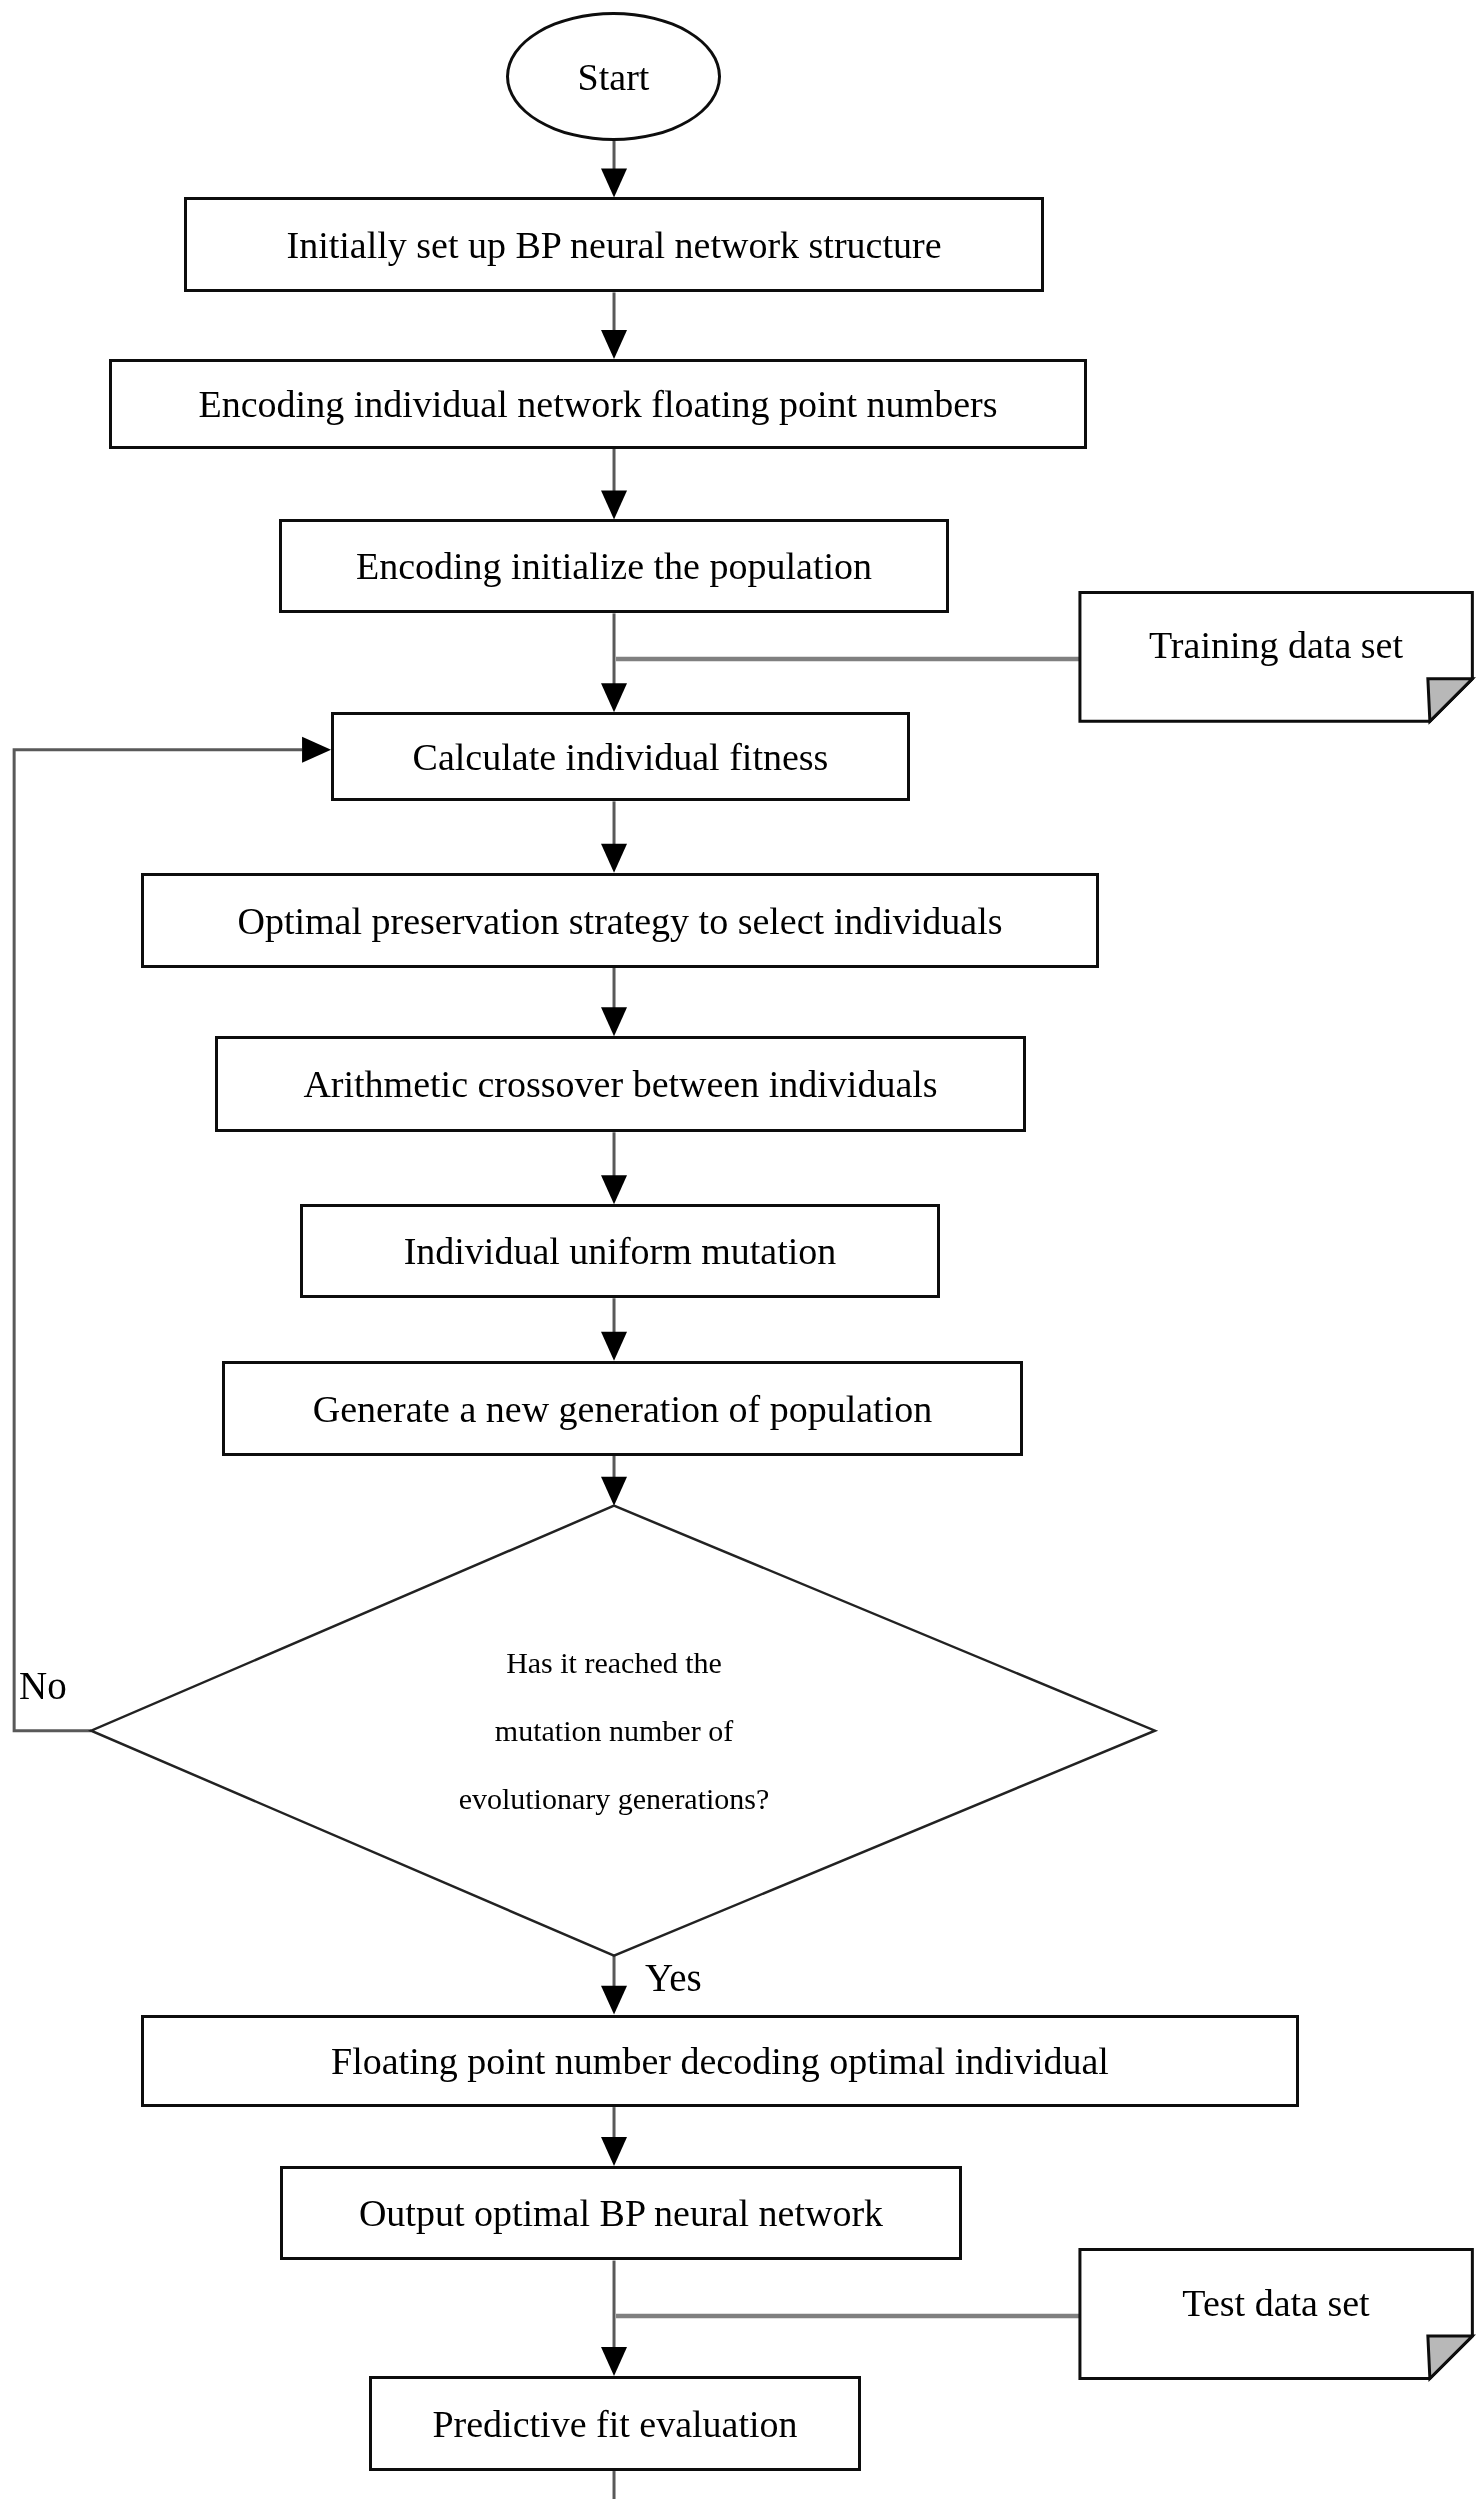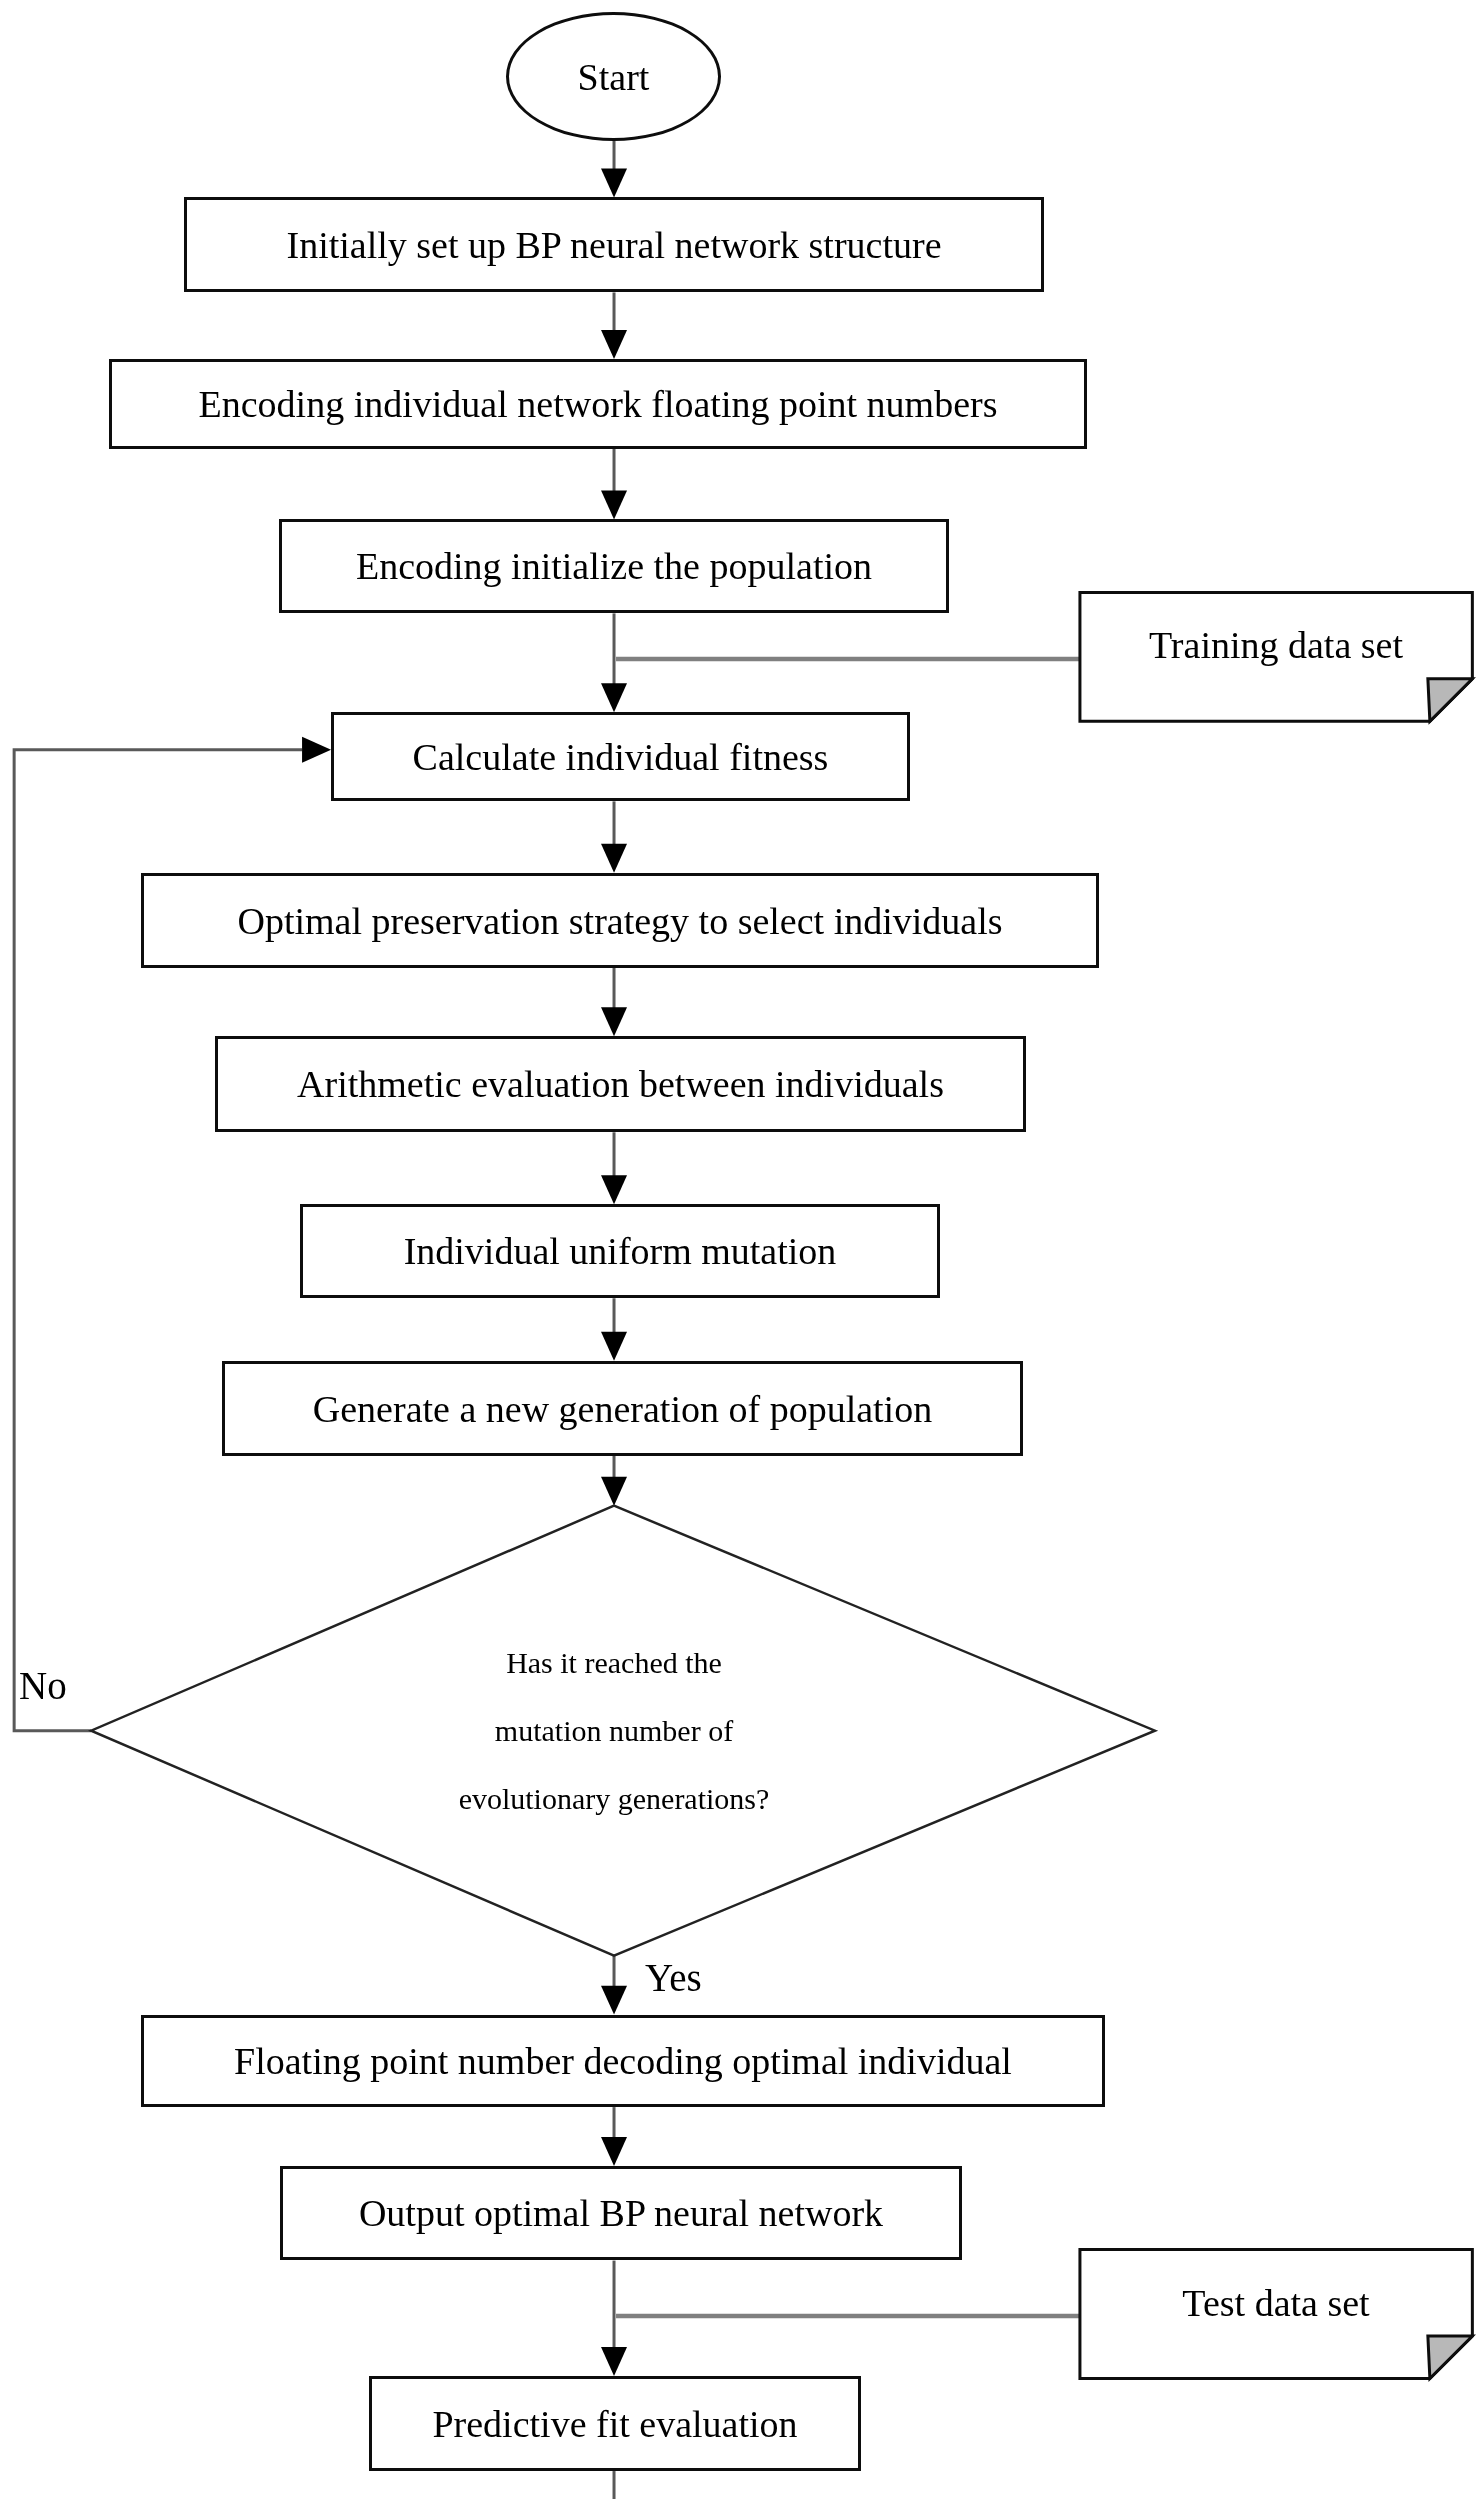--- a/index.html
+++ b/index.html
@@ -110,37 +110,37 @@
   <div class="node" style="left:109px;top:359px;width:978px;height:90px;">Encoding individual network floating point numbers</div>
 
   <div class="node" style="left:279px;top:519px;width:670px;height:94px;">Encoding initialize the population</div>
 
   <div class="notetext" style="left:1080px;top:592px;width:392px;height:106px;">Training data set</div>
 
   <div class="node" style="left:331px;top:712px;width:579px;height:89px;">Calculate individual fitness</div>
 
   <div class="node" style="left:141px;top:873px;width:958px;height:95px;">Optimal preservation strategy to select individuals</div>
 
-  <div class="node" style="left:215px;top:1036px;width:811px;height:96px;">Arithmetic evaluation between individuals</div>
+  <div class="node" style="left:215px;top:1036px;width:811px;height:96px;">Arithmetic crossover between individuals</div>
 
   <div class="node" style="left:300px;top:1204px;width:640px;height:94px;">Individual uniform mutation</div>
 
   <div class="node" style="left:222px;top:1361px;width:801px;height:95px;">Generate a new generation of population</div>
 
   <div class="diamondtext">
     <div>Has it reached the</div>
     <div>mutation number of</div>
     <div>evolutionary generations?</div>
   </div>
 
   <div class="freelabel" style="left:19px;top:1666px;">No</div>
 
   <div class="freelabel" style="left:645px;top:1958px;">Yes</div>
 
-  <div class="node" style="left:141px;top:2015px;width:964px;height:92px;">Floating point number decoding optimal individual</div>
+  <div class="node" style="left:141px;top:2015px;width:1158px;height:92px;">Floating point number decoding optimal individual</div>
 
   <div class="node" style="left:280px;top:2166px;width:682px;height:94px;">Output optimal BP neural network</div>
 
   <div class="notetext" style="left:1080px;top:2250px;width:392px;height:106px;">Test data set</div>
 
   <div class="node" style="left:369px;top:2376px;width:492px;height:95px;">Predictive fit evaluation</div>
 
 </div>
 
 

